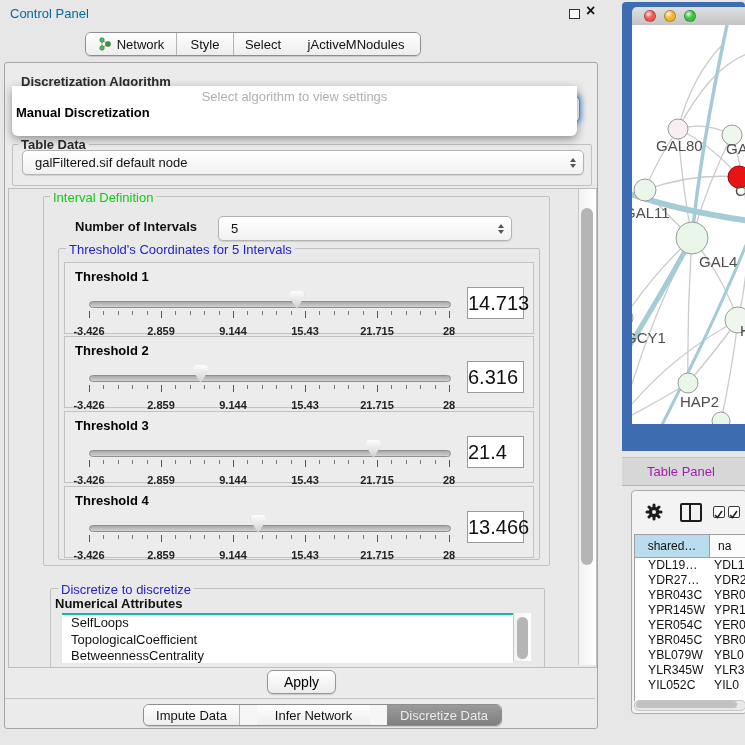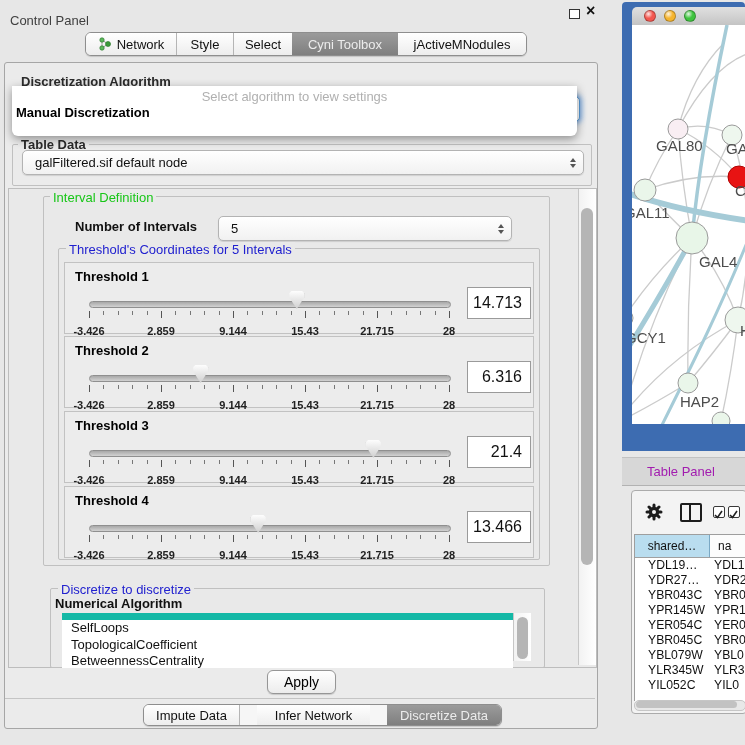--- a/index.html
+++ b/index.html
@@ -1,20 +1,20 @@
 <!DOCTYPE html>
 <html><head>
 <meta charset="utf-8">
 <style>
   html,body{margin:0;padding:0;}
   body{width:745px;height:745px;overflow:hidden;position:relative;background:#e7e7e7;
        font-family:"Liberation Sans", sans-serif;font-size:13px;color:#111;}
   .abs{position:absolute;}
   
-  .titlebar-text{left:10px;top:13px;font-size:13px;color:#404040;}
+  .titlebar-text{left:10px;top:6px;font-size:13px;color:#0369a1;}
   .float-icon{left:569px;top:9px;width:9px;height:8px;border:1.5px solid #333;background:#fff;}
   .close-icon{left:586px;top:2px;font-size:16px;font-weight:bold;color:#111;}
   .main-box{left:4px;top:62px;width:592px;height:665px;border:1px solid #a6a6a6;border-radius:3px;background:#ebebeb;}
   
   .seg-bar{display:flex;border:1px solid #8e8e8e;border-radius:6px;overflow:hidden;background:#f6f6f6;
            box-shadow:0 1px 1px rgba(0,0,0,.15);}
   .seg{display:flex;align-items:center;justify-content:center;background:linear-gradient(#ffffff,#ededed);
        color:#111;white-space:nowrap;}
   .seg.sep{border-right:1px solid #b5b5b5;}
   .seg.selected{background:linear-gradient(#9b9b9b,#7f7f7f);color:#ececec;}
@@ -53,23 +53,23 @@
          background:linear-gradient(#a8a8a8,#d2d2d2);}
   .thumb{position:absolute;top:28px;width:15px;height:18px;
          background:linear-gradient(#fdfdfd,#cfcfcf);
          clip-path:polygon(0% 35%,0% 12%,14% 0%,86% 0%,100% 12%,100% 35%,50% 100%);
          filter:drop-shadow(0 0 .5px #777) drop-shadow(0 1px 1px rgba(0,0,0,.3));}
   .ticks{position:absolute;top:48px;left:0;height:8px;width:100%;}
   .tick{position:absolute;width:1px;height:4px;background:#777;}
   .tick.major{height:7px;background:#555;}
   .ticklab{position:absolute;top:7px;transform:translateX(-50%);font-size:11px;font-weight:bold;color:#222;white-space:nowrap;}
   .thr-value{position:absolute;left:402px;top:24px;width:54px;height:30px;background:#fff;border:1px solid #9a9a9a;
-             font-size:16px;text-align:right;line-height:30px;padding-right:8px;color:#111;}
-  
-  .attr-list{left:62px;top:613px;width:451px;height:48px;background:#fff;border-top:7px solid #14b8a6;overflow:hidden;}
+             font-size:20px;text-align:left;line-height:30px;padding-right:1px;color:#111;}
+  
+  .attr-list{left:62px;top:613px;width:451px;height:48px;background:#fff;border-top:2px solid #14b8a6;overflow:hidden;}
   .list-item{padding-left:9px;height:16.5px;line-height:16.5px;font-size:13px;color:#111;white-space:nowrap;}
   
   .apply-btn{left:267px;top:670px;width:67px;height:22px;border:1px solid #969696;border-radius:6px;
              background:linear-gradient(#ffffff,#ececec);text-align:center;line-height:22px;font-size:14px;color:#000;
              box-shadow:0 1px 1px rgba(0,0,0,.15);}
   
   .net-window{left:622px;top:2px;width:123px;height:449px;background:#3d6cb1;border-radius:4px 4px 0 0;}
   .net-titlebar{left:632px;top:7px;width:113px;height:18px;background:linear-gradient(#e0e0e0,#c4c4c4);
                 border-radius:5px 5px 0 0;display:flex;align-items:center;padding-left:12px;gap:8px;}
   .light{width:12px;height:12px;border-radius:50%;border:1px solid rgba(0,0,0,.28);box-sizing:border-box;}
@@ -110,23 +110,20 @@
       <circle cx="4" cy="11" r="2.2" fill="#5cb85c" stroke="#2f7d2f" stroke-width=".7"></circle>
       <circle cx="10" cy="7" r="2.5" fill="#3a9a3a" stroke="#2f7d2f" stroke-width=".7"></circle>
     </svg>
     <span>Network</span>
   </div>
   <div class="seg sep" style="width:56px;">
     <span>Style</span>
     </div>
   <div class="seg" style="width:58px;">
     <span>Select</span>
-    </div>
-  <div class="seg selected" style="width:106px;">
-    <span>Cyni Toolbox</span>
     </div>
   <div class="seg" style="width:128px;">
     <span>jActiveMNodules</span>
     </div>
 </div>
 
 <div class="abs main-box"></div>
 
 <div class="abs group-label glabel-dark" style="left:18px;top:74px;">Discretization Algorithm</div>
 <div class="abs focus-combo">
@@ -343,21 +340,21 @@
         <div class="ticklab" style="left: 240px;">15.43</div>
         <div class="ticklab" style="left: 312px;">21.715</div>
         <div class="ticklab" style="left: 384px;">28</div>
       </div>
   </div>
   <div class="thr-value">13.466</div>
 </div>
 
 <div class="abs group" style="left:50px;top:588px;width:493px;height:78px;"></div>
 <div class="abs group-label glabel-blue" style="left:58px;top:582px;background:#e9e9e9;">Discretize to discretize</div>
-<div class="abs" style="left:55px;top:596px;font-weight:bold;">Numerical Algorithm</div>
+<div class="abs" style="left:55px;top:596px;font-weight:bold;">Numerical Attributes</div>
 <div class="abs attr-list">
     <div class="list-item">SelfLoops</div>
     <div class="list-item">TopologicalCoefficient</div>
     <div class="list-item">BetweennessCentrality</div>
   </div>
 <div class="abs vsb-track" style="left:513px;top:613px;width:17px;height:48px;">
   <div class="sb-thumb" style="position:absolute;left:3px;top:4px;width:11px;height:42px;"></div>
 </div>
 
 <div class="abs strip-line"></div>

